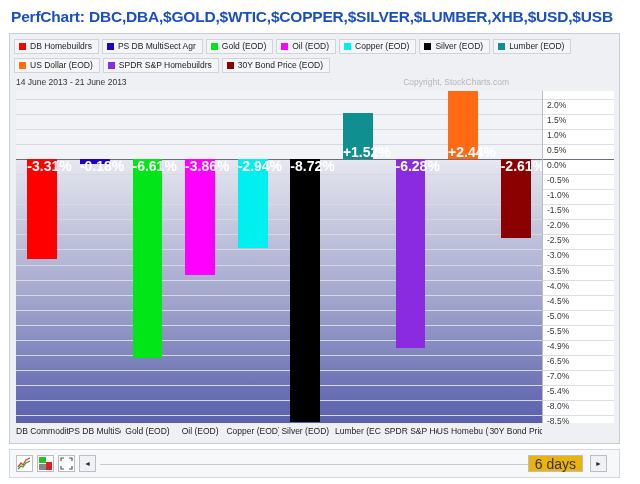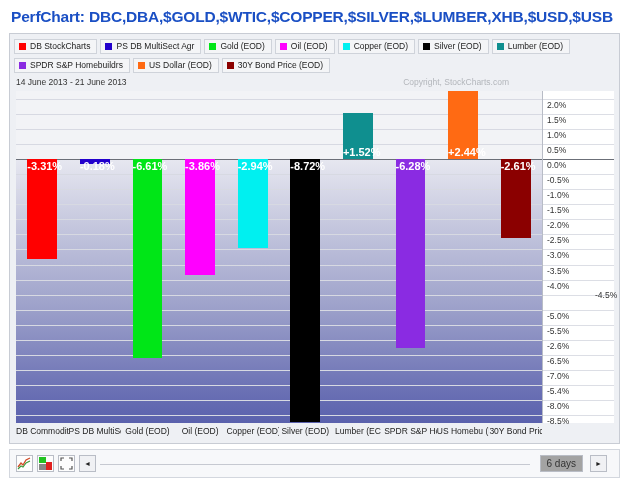--- a/index.html
+++ b/index.html
@@ -80,21 +80,21 @@
     background:#d7d9e2;
   }
   .gridline.zero{background:#6b6f78;height:1px;}
   .barlayer{position:absolute;left:0;top:0;right:0;bottom:0;}
   .bar{
     position:absolute;
     box-sizing:border-box;
   }
   .barlabel{
     position:absolute;
-    font-size:11px;font-weight:bold;
+    font-size:14px;font-weight:bold;
     text-align:center;
     white-space:nowrap;
     line-height:10px;
   }
 
   
   .yaxis{
     position:absolute;left:526px;top:0;width:71px;height:332px;
     background:#ffffff;
     border-left:1px solid #b8bcc6;
@@ -137,41 +137,41 @@
   .tb-btn{
     position:absolute;top:5px;height:17px;
     background:#f0f1f4;border:1px solid #b9bdc6;
     box-sizing:border-box;cursor:pointer;
     display:flex;align-items:center;justify-content:center;
     font-size:8.5px;color:#333;
   }
   .tb-days{
     position:absolute;right:36px;top:5px;height:17px;min-width:40px;
     padding:0 6px;
-    background:#a3a3a3;border:1px solid #b9bdc6;box-sizing:border-box;
+    background:#eab308;border:1px solid #b9bdc6;box-sizing:border-box;
     display:flex;align-items:center;justify-content:center;
-    font-size:10px;color:#333;cursor:pointer;
+    font-size:14px;color:#333;cursor:pointer;
   }
   .arrow{font-size:7px;color:#222;line-height:1;}
   svg{display:block;}
 </style>
 </head>
 <body>
 
 <div class="page">
 
   <div class="title">PerfChart: DBC,DBA,$GOLD,$WTIC,$COPPER,$SILVER,$LUMBER,XHB,$USD,$USB</div>
 
   <div class="panel">
 
     <div class="legend">
       <div class="legend-row" id="legend-row-0">
           <div class="legend-item">
             <span class="legend-swatch" style="background: rgb(255, 0, 0);"></span>
-            <span class="legend-label">DB StockCharts</span>
+            <span class="legend-label">DB Homebuildrs</span>
           </div>
           <div class="legend-item">
             <span class="legend-swatch" style="background: rgb(34, 0, 204);"></span>
             <span class="legend-label">PS DB MultiSect  Agr</span>
           </div>
           <div class="legend-item">
             <span class="legend-swatch" style="background: rgb(0, 230, 23);"></span>
             <span class="legend-label">Gold (EOD)</span>
           </div>
           <div class="legend-item">
@@ -186,26 +186,26 @@
             <span class="legend-swatch" style="background: rgb(0, 0, 0);"></span>
             <span class="legend-label">Silver (EOD)</span>
           </div>
           <div class="legend-item">
             <span class="legend-swatch" style="background: rgb(15, 143, 143);"></span>
             <span class="legend-label">Lumber (EOD)</span>
           </div>
         </div>
       <div class="legend-row" id="legend-row-1">
           <div class="legend-item">
+            <span class="legend-swatch" style="background: rgb(255, 106, 19);"></span>
+            <span class="legend-label">US Dollar (EOD)</span>
+          </div>
+          <div class="legend-item">
             <span class="legend-swatch" style="background: rgb(138, 43, 226);"></span>
             <span class="legend-label">SPDR S&amp;P Homebuildrs</span>
-          </div>
-          <div class="legend-item">
-            <span class="legend-swatch" style="background: rgb(255, 106, 19);"></span>
-            <span class="legend-label">US Dollar (EOD)</span>
           </div>
           <div class="legend-item">
             <span class="legend-swatch" style="background: rgb(139, 0, 0);"></span>
             <span class="legend-label">30Y Bond Price (EOD)</span>
           </div>
         </div>
     </div>
 
     <div class="subhead">
       <div class="daterange">14 June 2013 - 21 June 2013</div>
@@ -283,27 +283,27 @@
           <div class="ylabel" style="top: 130px;">-2.0%</div>
           <div class="ytick" style="top: 143px;"></div>
           <div class="ylabel" style="top: 145px;">-2.5%</div>
           <div class="ytick" style="top: 158px;"></div>
           <div class="ylabel" style="top: 160px;">-3.0%</div>
           <div class="ytick" style="top: 174px;"></div>
           <div class="ylabel" style="top: 176px;">-3.5%</div>
           <div class="ytick" style="top: 189px;"></div>
           <div class="ylabel" style="top: 191px;">-4.0%</div>
           <div class="ytick" style="top: 204px;"></div>
-          <div class="ylabel" style="top: 200px; margin-left: 48px;">-4.5%</div>
+          <div class="ylabel" style="top: 206px;">-4.5%</div>
           <div class="ytick" style="top: 219px;"></div>
           <div class="ylabel" style="top: 221px;">-5.0%</div>
           <div class="ytick" style="top: 234px;"></div>
           <div class="ylabel" style="top: 236px;">-5.5%</div>
           <div class="ytick" style="top: 249px;"></div>
-          <div class="ylabel" style="top: 251px;">-2.6%</div>
+          <div class="ylabel" style="top: 251px;">-4.9%</div>
           <div class="ytick" style="top: 264px;"></div>
           <div class="ylabel" style="top: 266px;">-6.5%</div>
           <div class="ytick" style="top: 279px;"></div>
           <div class="ylabel" style="top: 281px;">-7.0%</div>
           <div class="ytick" style="top: 294px;"></div>
           <div class="ylabel" style="top: 296px;">-5.4%</div>
           <div class="ytick" style="top: 309px;"></div>
           <div class="ylabel" style="top: 311px;">-8.0%</div>
           <div class="ytick" style="top: 324px;"></div>
           <div class="ylabel" style="top: 326px;">-8.5%</div>

